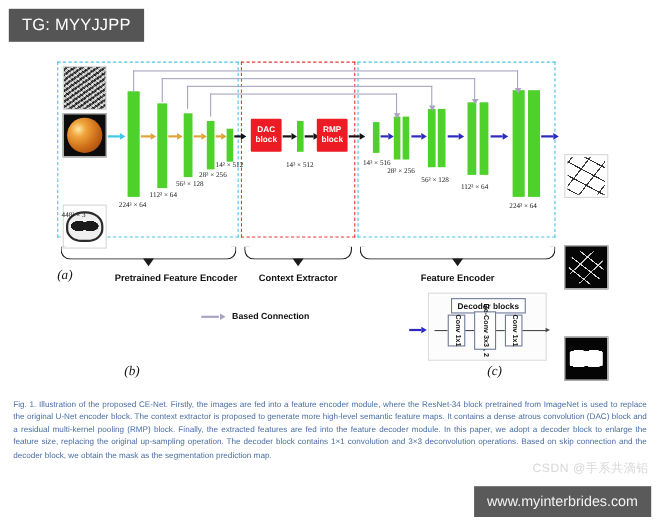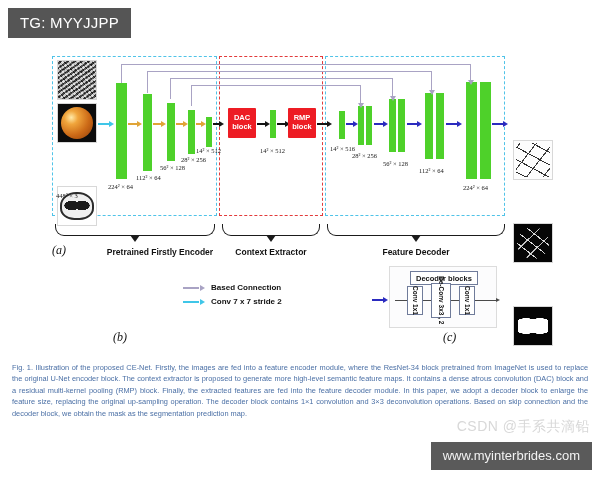--- a/index.html
+++ b/index.html
@@ -342,21 +342,21 @@
     font-size: 7.4px;
     line-height: 1.55;
     color: #4a6fa5;
     text-align: justify;
   }
   .caption .figno { font-weight: normal; }
 
   .csdn-mark {
     position: absolute;
     right: 10px; top: 418px;
-    font-size: 14px;
+    font-size: 11px;
     color: #d8d8d8;
     white-space: nowrap;
     letter-spacing: .5px;
   }
 </style>
 </head>
 <body>
 
 <div class="figure">
 
@@ -478,46 +478,39 @@
 
   <div class="skip" style="left:170px; top:78px; width:223px; height:21px;"></div>
   <div class="skip-head" style="left:390px; top:96px;"></div>
 
   <div class="skip" style="left:191px; top:85px; width:170px; height:21px;"></div>
   <div class="skip-head" style="left:358px; top:103px;"></div>
 
   <div class="brace" style="left:55px; top:224px; width:160px;"></div>
   <div class="brace-tip" style="left:130px; top:235px;"></div>
   <div class="panel-letter" style="left:52px; top:243px;">(a)</div>
-  <div class="sec-label" style="left:78px; top:247px; width:164px;">Pretrained Firstly Encoder</div>
+  <div class="sec-label" style="left:78px; top:247px; width:164px;">Pretrained Feature Encoder</div>
 
   <div class="brace" style="left:222px; top:224px; width:98px;"></div>
   <div class="brace-tip" style="left:266px; top:235px;"></div>
   <div class="sec-label" style="left:224px; top:247px; width:94px;">Context Extractor</div>
 
   <div class="brace" style="left:327px; top:224px; width:178px;"></div>
   <div class="brace-tip" style="left:411px; top:235px;"></div>
-  <div class="sec-label" style="left:328px; top:247px; width:176px;">Feature Decoder</div>
+  <div class="sec-label" style="left:328px; top:247px; width:176px;">Feature Encoder</div>
 
   <div class="panel-letter" style="left:113px; top:330px;">(b)</div>
 
   <div class="legend" style="left:183px; top:283px;">
     <div class="legend-row">
       <span class="legend-swatch lg-skip">
           <i></i>
           <b></b>
         </span>
       <span class="legend-text">Based Connection</span>
-    </div>
-    <div class="legend-row">
-      <span class="legend-swatch lg-conv">
-          <i></i>
-          <b></b>
-        </span>
-      <span class="legend-text">Conv 7 x 7 stride 2</span>
     </div>
   </div>
 
   <div class="arrow a-blue" style="left:372px; top:299px;">
     <div class="arrow-line" style="width:11px;"></div>
       <div class="arrow-head" style="left:11px;"></div>
   </div>
   <div class="subpanel" style="left:389px; top:266px; width:108px; height:62px;">
     <div class="subpanel-title" style="left:20px; top:4px;">Decoder blocks</div>
     <div class="hline" style="left:5px; top:33px; width:12px;"></div>

